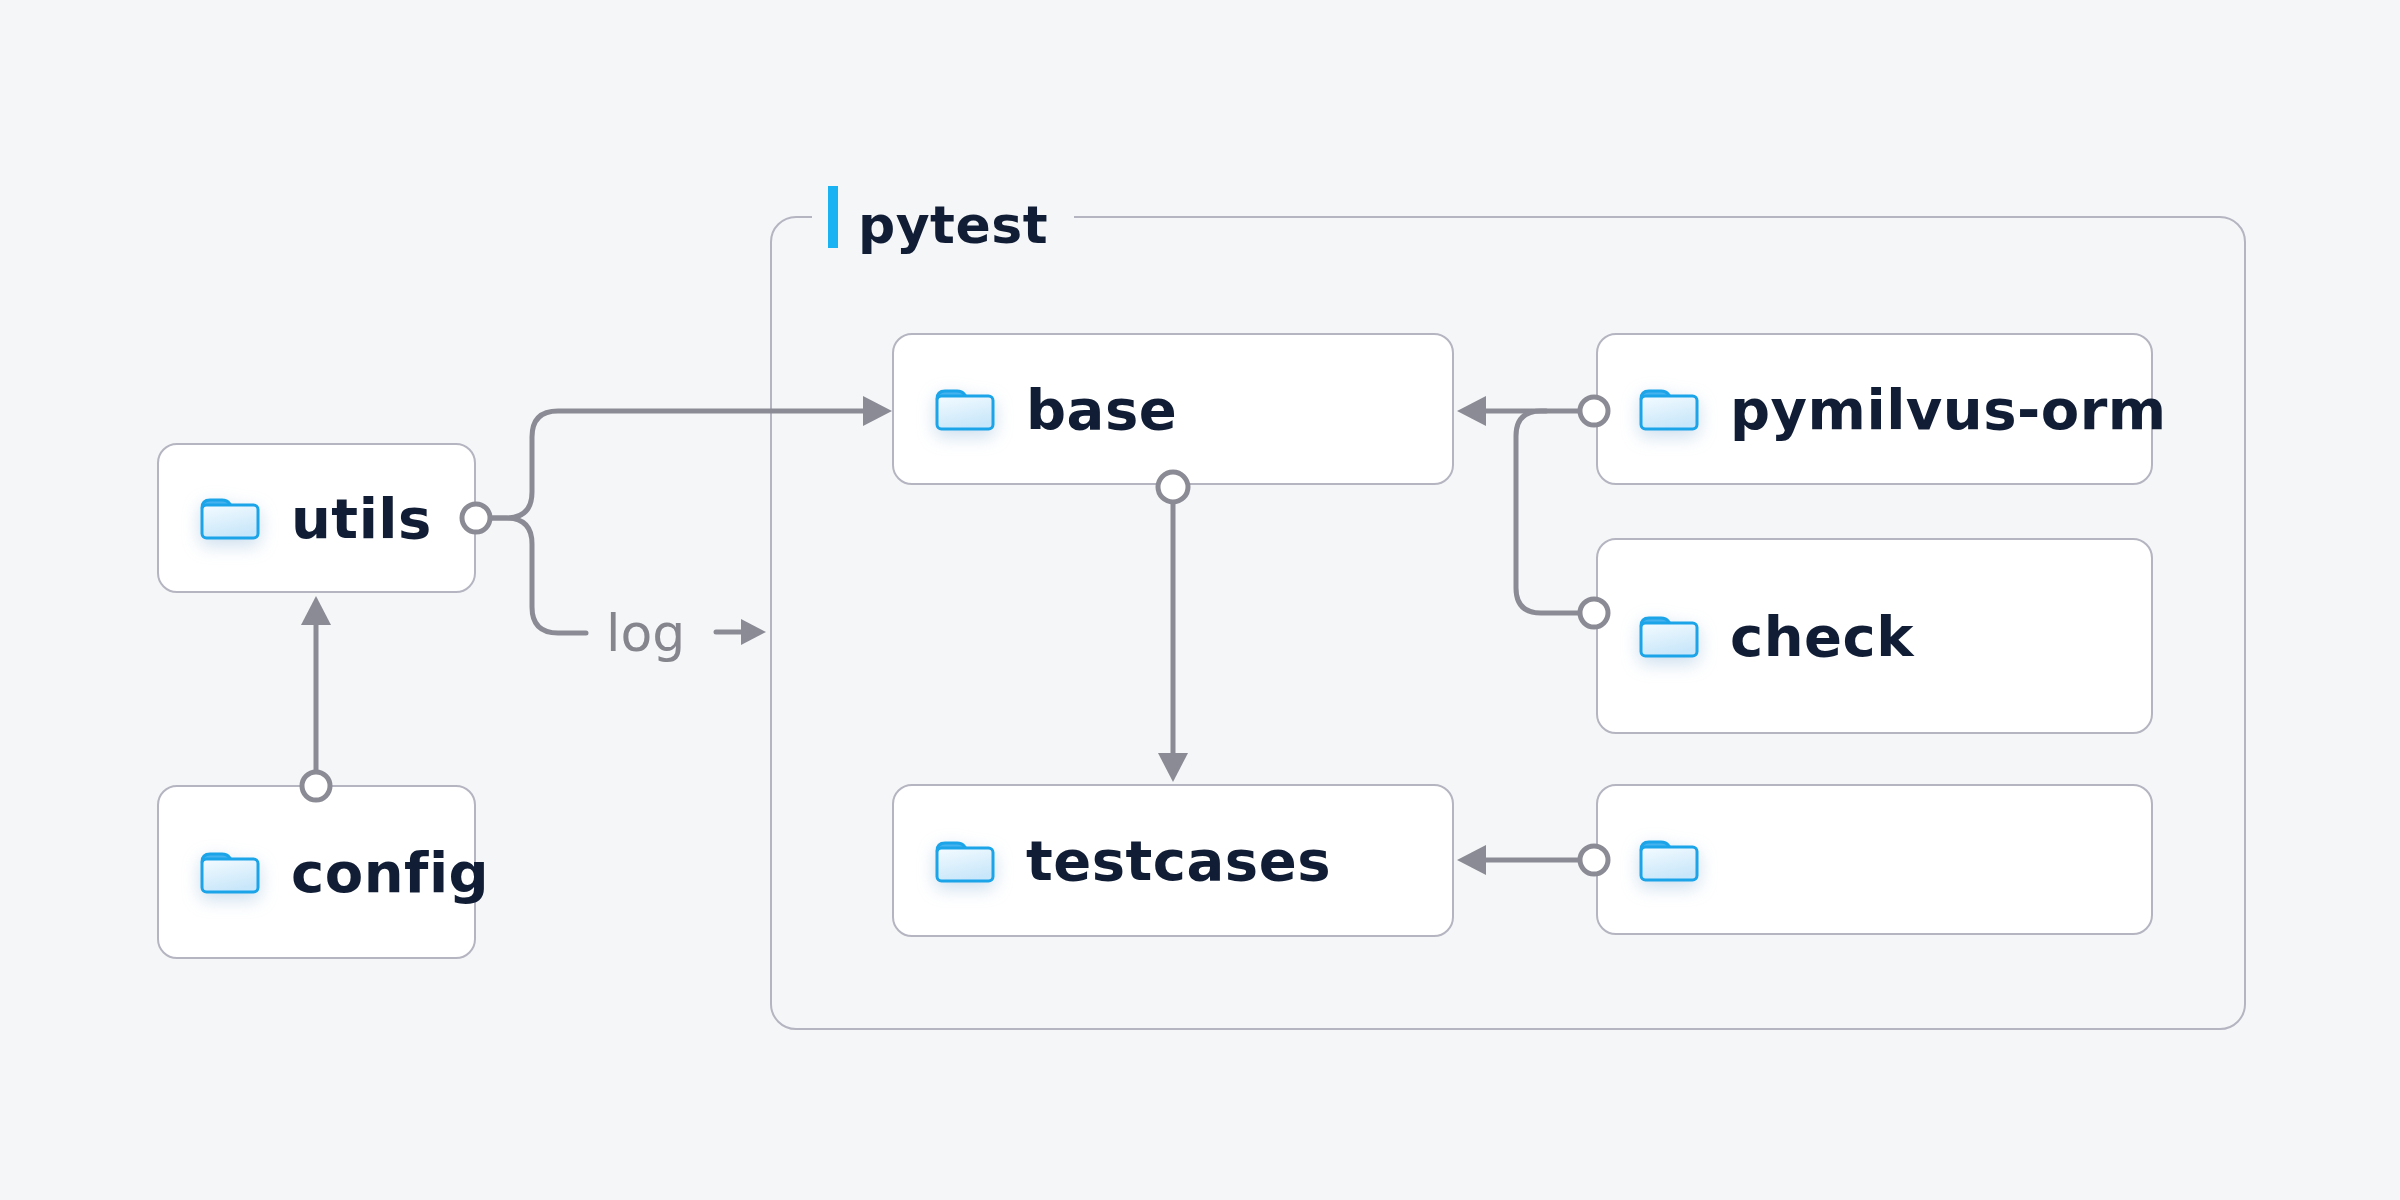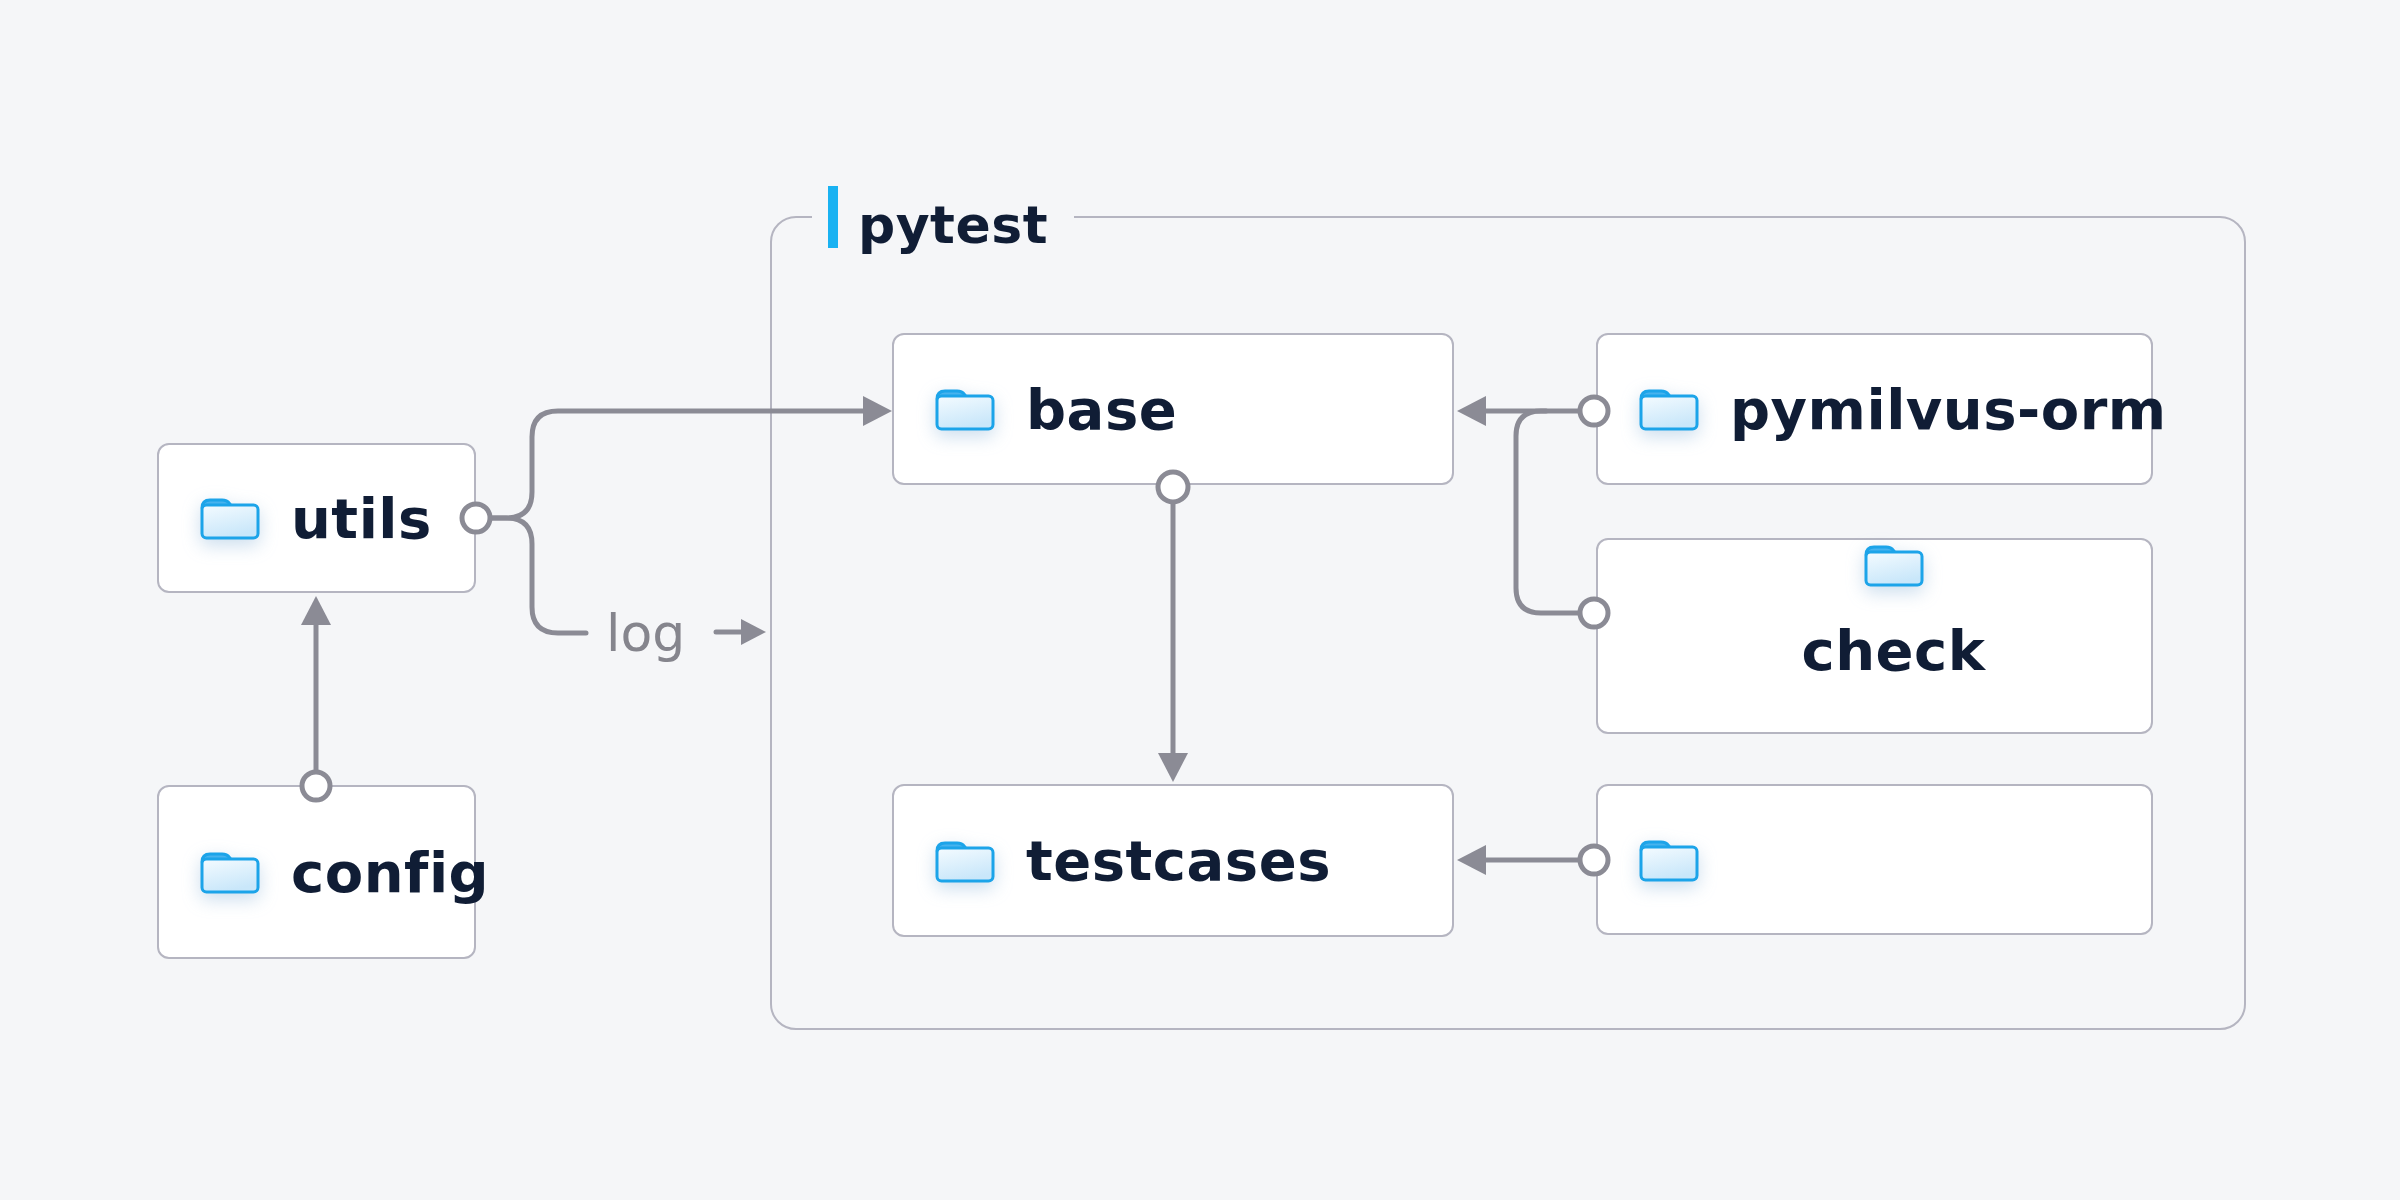--- a/index.html
+++ b/index.html
@@ -43,42 +43,42 @@
     color: #101d35;
     letter-spacing: 0.5px;
     margin-top: 16px;
   }
 
   
   .node {
     position: absolute;
     background: #ffffff;
     border: 2.5px solid #b5b5c1;
-    border-radius: 12px;
+    border-radius: 20px;
     box-sizing: border-box;
     display: flex;
     align-items: center;
     gap: 28px;
     padding-left: 38px;
     z-index: 2;
   }
   .node-label {
     font-size: 56px;
     font-weight: 600;
     color: #101d35;
     letter-spacing: 0.5px;
     white-space: nowrap;
   }
   .folder-icon svg { display: block; filter: drop-shadow(0 6px 9px rgba(110, 160, 205, 0.35)); }
 
   #n-utils     { left: 157px;  top: 443px; width: 319px; height: 150px; }
   #n-config    { left: 157px;  top: 785px; width: 319px; height: 174px; }
   #n-base      { left: 892px;  top: 333px; width: 562px; height: 152px; }
   #n-pymilvus  { left: 1596px; top: 333px; width: 557px; height: 152px; align-items: center; }
-  #n-check     { left: 1596px; top: 538px; width: 557px; height: 196px; flex-direction: column; }
+  #n-check     { left: 1596px; top: 538px; width: 557px; height: 196px; }
   #n-testcases { left: 892px;  top: 784px; width: 562px; height: 153px; }
   #n-common    { left: 1596px; top: 784px; width: 557px; height: 151px; }
 
   
   .wires {
     position: absolute;
     left: 0; top: 0;
     z-index: 4;
     pointer-events: none;
   }

